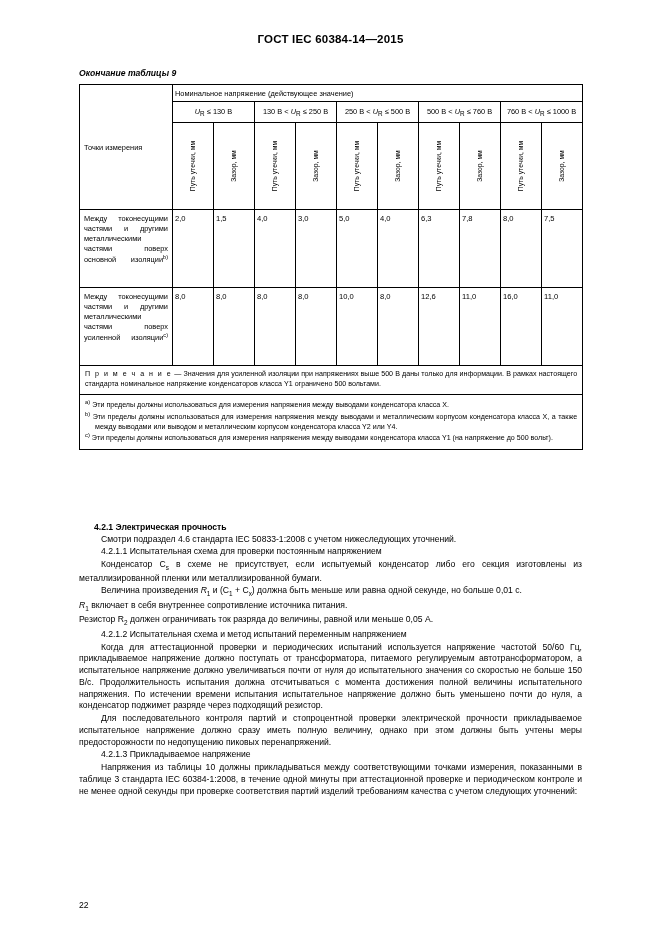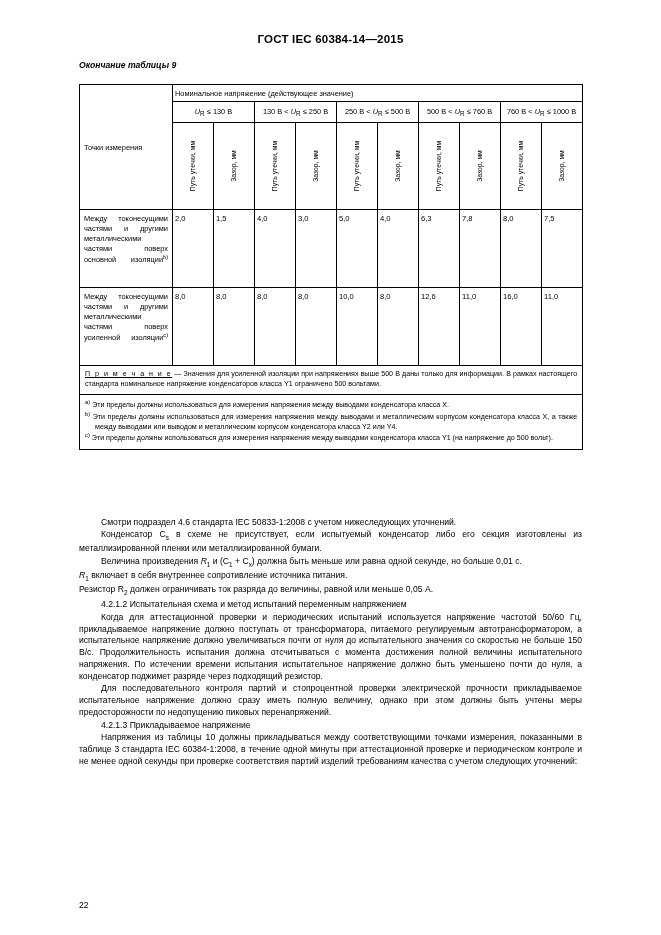--- a/index.html
+++ b/index.html
@@ -27,21 +27,21 @@
     top: 33px;
     width: 661px;
     text-align: center;
     font-size: 11.5px;
     font-weight: bold;
     letter-spacing: 0.2px;
   }
   .table-caption {
     position: absolute;
     left: 79px;
-    top: 60px;
+    top: 68px;
     font-size: 8.6px;
     font-style: italic;
     font-weight: bold;
   }
   
   table.main {
     position: absolute;
     left: 79px;
     top: 84px;
     width: 503px;
@@ -106,21 +106,20 @@
     vertical-align: super;
   }
   .note-cell {
     font-size: 7.1px;
     line-height: 1.33;
     padding: 4px 5px 5px 5px !important;
     text-align: justify;
   }
   .note-cell .sp {
     letter-spacing: 1.4px;
-    text-decoration: underline;
   }
   .note-cell p {
     margin: 0;
   }
   .fn {
     font-size: 7.1px;
     line-height: 1.33;
     margin: 0;
     padding-left: 10px;
     text-indent: -10px;
@@ -290,21 +289,23 @@
         <td colspan="11" class="note-cell">
           <p class="fn"><span class="mark">a)</span> <span>Эти пределы должны использоваться для измерения напряжения между выводами конденсатора класса Х.</span></p>
           <p class="fn"><span class="mark">b)</span> <span>Эти пределы должны использоваться для измерения напряжения между выводами и металлическим корпусом конденсатора класса Х, а также между выводами или выводом и металлическим корпусом конденсатора класса Y2 или Y4.</span></p>
           <p class="fn"><span class="mark">c)</span> <span>Эти пределы должны использоваться для измерения напряжения между выводами конденсатора класса Y1 (на напряжение до 500 вольт).</span></p>
         </td>
       </tr>
     </tbody>
   </table>
 
   <div class="content">
+    <h4>4.2.1 Электрическая прочность</h4>
     <p>Смотри подраздел 4.6 стандарта IEC 50833-1:2008 с учетом нижеследующих уточнений.</p>
+    <p class="ind-head">4.2.1.1 Испытательная схема для проверки постоянным напряжением</p>
     <p><span>Конденсатор C</span><sub class="s">s</sub><span> в схеме не присутствует, если испытуемый конденсатор либо его секция изготовлены из металлизированной пленки или металлизированной бумаги.</span></p>
     <p><span>Величина произведения </span><i class="it">R</i><sub class="s">1</sub><span> и (C</span><sub class="s">1</sub><span> + C</span><sub class="s">x</sub><span>) должна быть меньше или равна одной секунде, но больше 0,01 с.</span></p>
     <p class="noind"><i class="it">R</i><sub class="s">1</sub><span> включает в себя внутреннее сопротивление источника питания.</span></p>
     <p class="noind"><span>Резистор R</span><sub class="s">2</sub><span> должен ограничивать ток разряда до величины, равной или меньше 0,05 А.</span></p>
     <p class="ind-head">4.2.1.2 Испытательная схема и метод испытаний переменным напряжением</p>
     <p>Когда для аттестационной проверки и периодических испытаний используется напряжение частотой 50/60 Гц, прикладываемое напряжение должно поступать от трансформатора, питаемого регулируемым автотрансформатором, а испытательное напряжение должно увеличиваться почти от нуля до испытательного значения со скоростью не больше 150 В/с. Продолжительность испытания должна отсчитываться с момента достижения полной величины испытательного напряжения. По истечении времени испытания испытательное напряжение должно быть уменьшено почти до нуля, а конденсатор поджимет разряде через подходящий резистор.</p>
     <p>Для последовательного контроля партий и стопроцентной проверки электрической прочности прикладываемое испытательное напряжение должно сразу иметь полную величину, однако при этом должны быть учтены меры предосторожности по недопущению пиковых перенапряжений.</p>
     <p class="ind-head">4.2.1.3 Прикладываемое напряжение</p>
     <p>Напряжения из таблицы 10 должны прикладываться между соответствующими точками измерения, показанными в таблице 3 стандарта IEC 60384-1:2008, в течение одной минуты при аттестационной проверке и периодическом контроле и не менее одной секунды при проверке соответствия партий изделий требованиям качества с учетом следующих уточнений:</p>
   </div>

